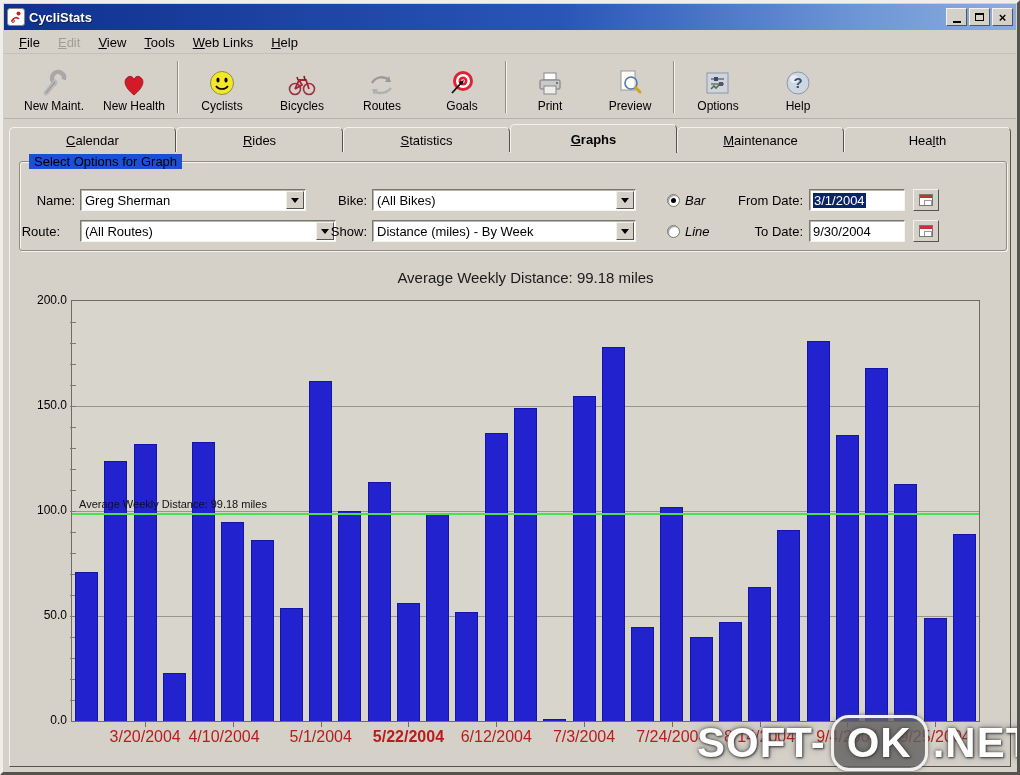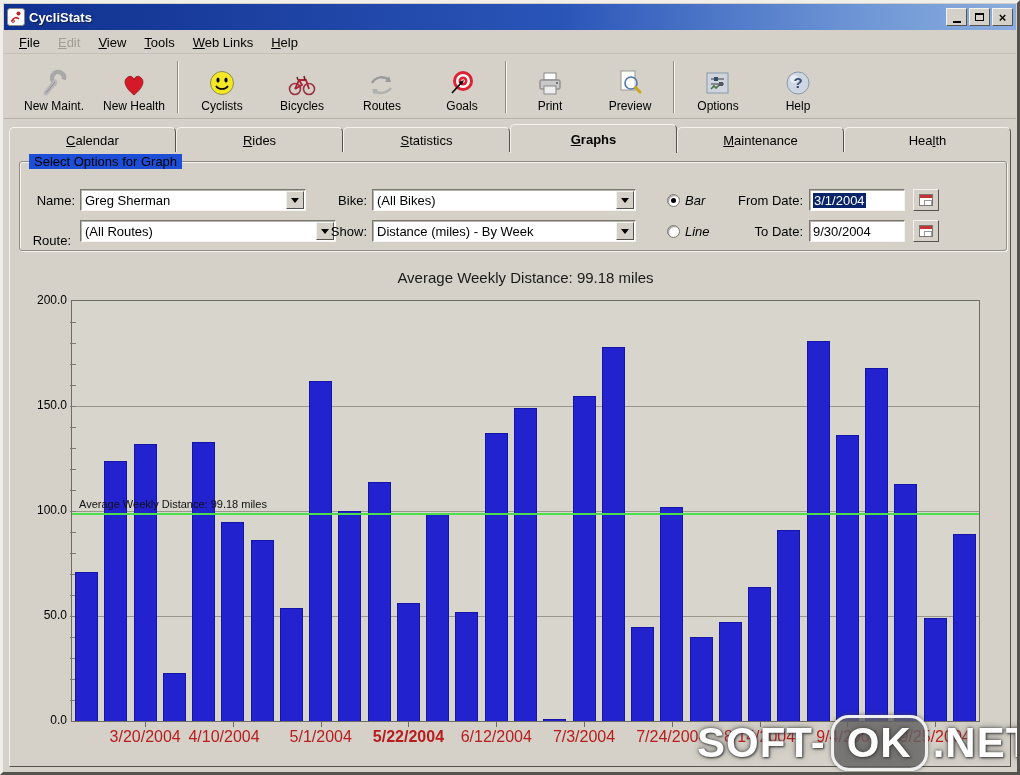--- a/index.html
+++ b/index.html
@@ -254,21 +254,21 @@
   <div class="groupbox"></div>
   <div class="group-title">Select Options for Graph</div>
 
   <span class="ctl-label" style="left:20px;top:190px;width:52px;">Name:</span>
   <div class="combo" style="left:77px;top:186px;width:226px;">
     <span class="combo-text">Greg Sherman</span>
     <span class="combo-btn">
         <span class="arrow-down"></span>
       </span>
   </div>
-  <span class="ctl-label" style="left:16px;top:221px;width:52px;margin-top:9px;">Route:</span>
+  <span class="ctl-label" style="left:5px;top:221px;width:52px;">Route:</span>
   <div class="combo" style="left:77px;top:217px;width:256px;">
     <span class="combo-text">(All Routes)</span>
     <span class="combo-btn">
         <span class="arrow-down"></span>
       </span>
   </div>
 
   <span class="ctl-label" style="left:318px;top:190px;width:46px;">Bike:</span>
   <div class="combo" style="left:369px;top:186px;width:264px;">
     <span class="combo-text">(All Bikes)</span>

